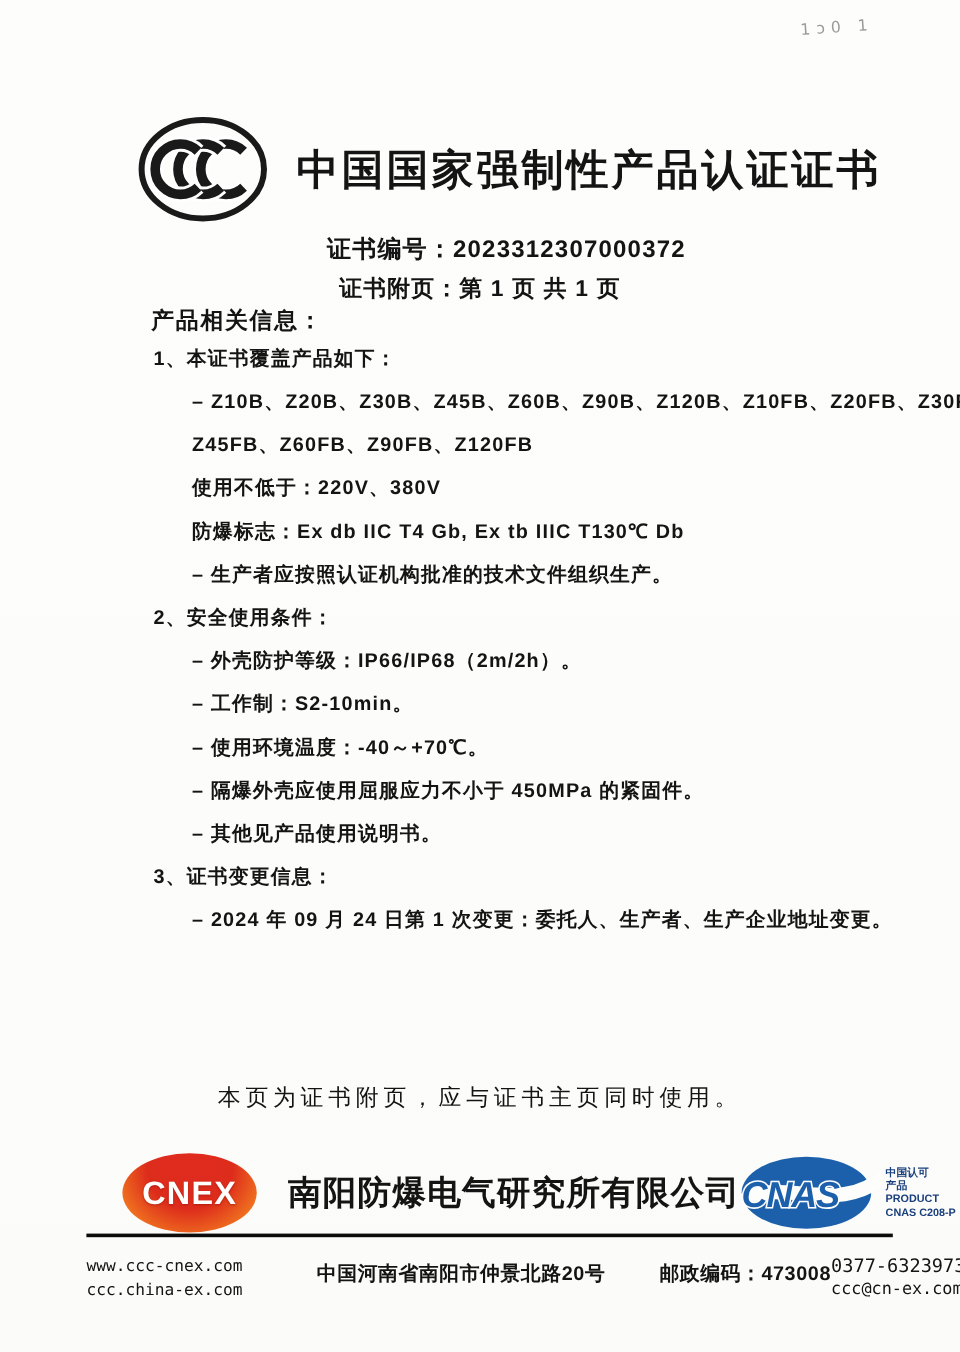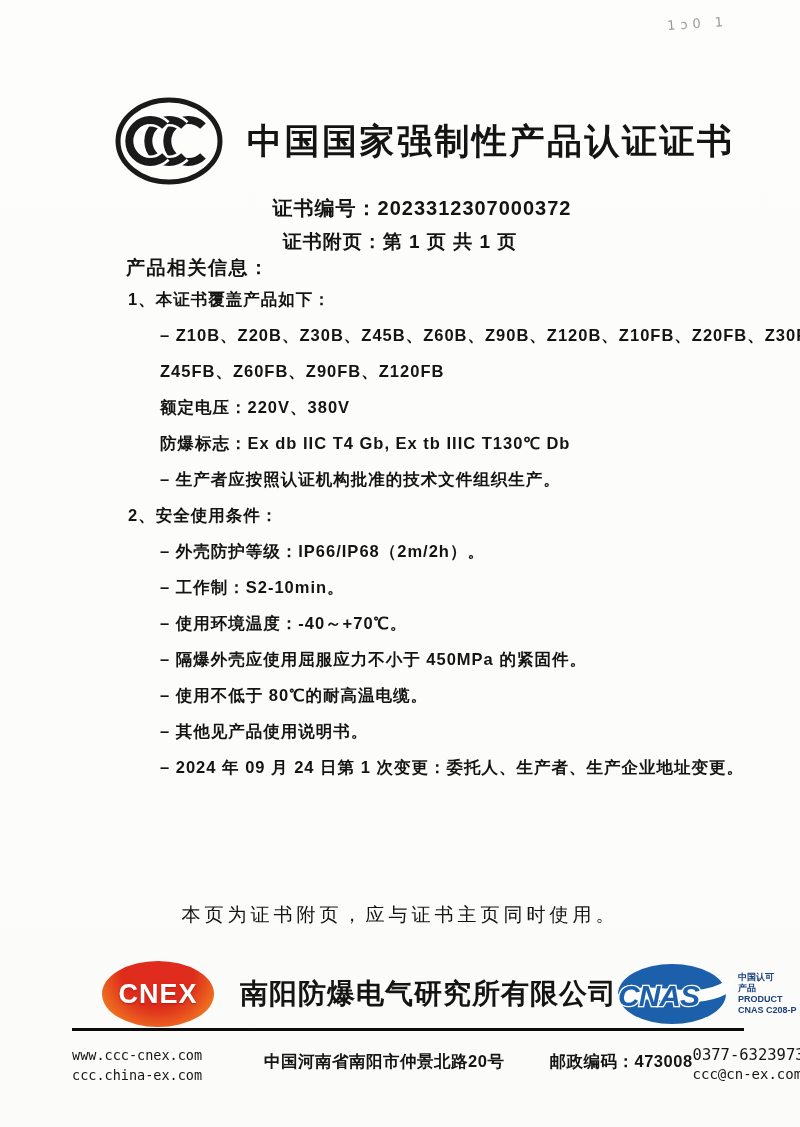--- a/index.html
+++ b/index.html
@@ -94,30 +94,30 @@
       <span>证书附页：</span><span>第 1 页 共 1 页</span>
     </div>
   </div>
 
   <div class="info">
     <div class="section-title">产品相关信息：</div>
     <div id="body-lines">
         <div class="line indent-1">1、本证书覆盖产品如下：</div>
         <div class="line indent-2">– Z10B、Z20B、Z30B、Z45B、Z60B、Z90B、Z120B、Z10FB、Z20FB、Z30FB、</div>
         <div class="line indent-2">Z45FB、Z60FB、Z90FB、Z120FB</div>
-        <div class="line indent-2">额定电压：220V、380V</div>
+        <div class="line indent-2">使用不低于：220V、380V</div>
         <div class="line indent-2">防爆标志：Ex db IIC T4 Gb, Ex tb IIIC T130℃ Db</div>
         <div class="line indent-2">– 生产者应按照认证机构批准的技术文件组织生产。</div>
         <div class="line indent-1">2、安全使用条件：</div>
         <div class="line indent-2">– 外壳防护等级：IP66/IP68（2m/2h）。</div>
         <div class="line indent-2">– 工作制：S2-10min。</div>
         <div class="line indent-2">– 使用环境温度：-40～+70℃。</div>
         <div class="line indent-2">– 隔爆外壳应使用屈服应力不小于 450MPa 的紧固件。</div>
-        <div class="line indent-2">– 使用不低于 80℃的耐高温电缆。</div>
         <div class="line indent-2">– 其他见产品使用说明书。</div>
+        <div class="line indent-1">3、证书变更信息：</div>
         <div class="line indent-2">– 2024 年 09 月 24 日第 1 次变更：委托人、生产者、生产企业地址变更。</div>
       </div>
   </div>
 
   <div class="note">本页为证书附页，应与证书主页同时使用。</div>
 
   <div class="org-footer">
     <div class="cnex-logo">
       <span class="cnex-text">CNEX</span>
     </div>

